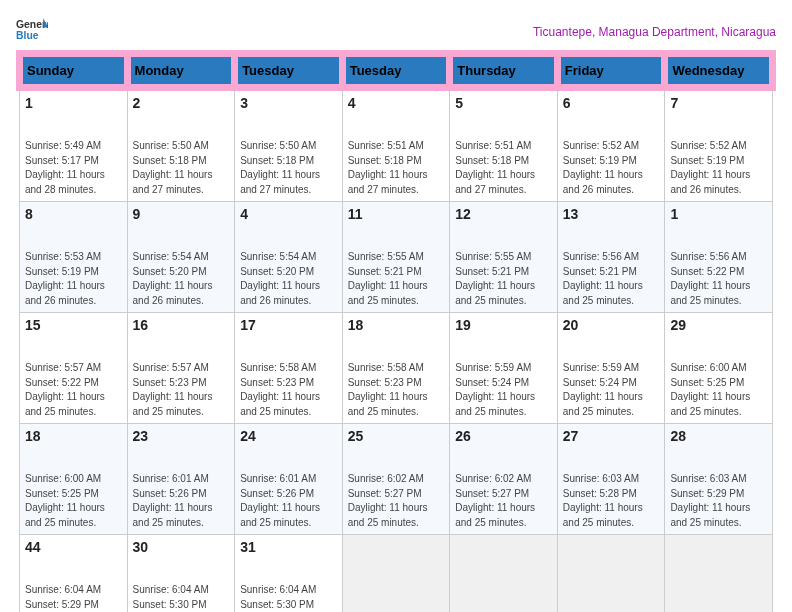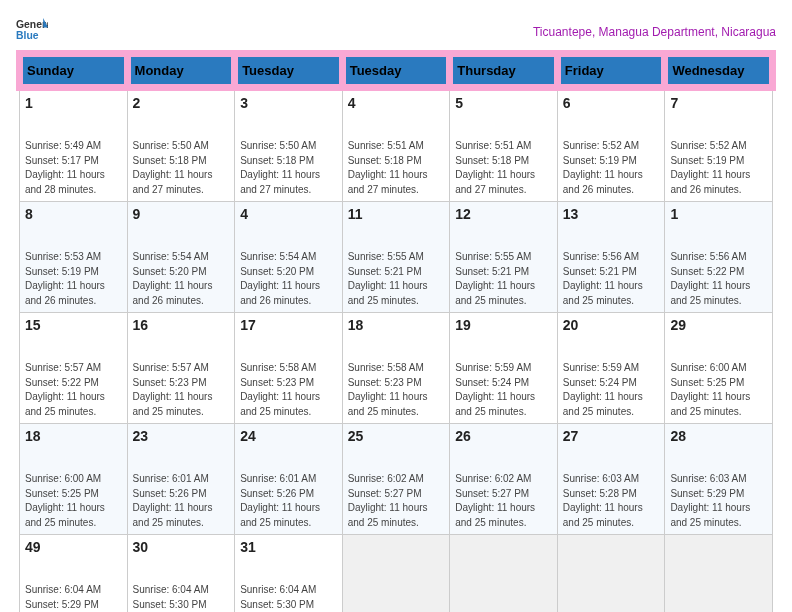--- a/index.html
+++ b/index.html
@@ -224,21 +224,21 @@
           <span class="day-number">27</span>
           <div class="day-detail">Sunrise: 6:03 AM<br>Sunset: 5:28 PM<br>Daylight: 11 hours and 25 minutes.</div>
         </td>
         <td>
           <span class="day-number">28</span>
           <div class="day-detail">Sunrise: 6:03 AM<br>Sunset: 5:29 PM<br>Daylight: 11 hours and 25 minutes.</div>
         </td>
       </tr>
       <tr>
         <td>
-          <span class="day-number">49</span>
+          <span class="day-number">44</span>
           <div class="day-detail">Sunrise: 6:04 AM<br>Sunset: 5:29 PM<br>Daylight: 11 hours and 25 minutes.</div>
         </td>
         <td>
           <span class="day-number">30</span>
           <div class="day-detail">Sunrise: 6:04 AM<br>Sunset: 5:30 PM<br>Daylight: 11 hours and 25 minutes.</div>
         </td>
         <td>
           <span class="day-number">31</span>
           <div class="day-detail">Sunrise: 6:04 AM<br>Sunset: 5:30 PM<br>Daylight: 11 hours and 25 minutes.</div>
         </td>

